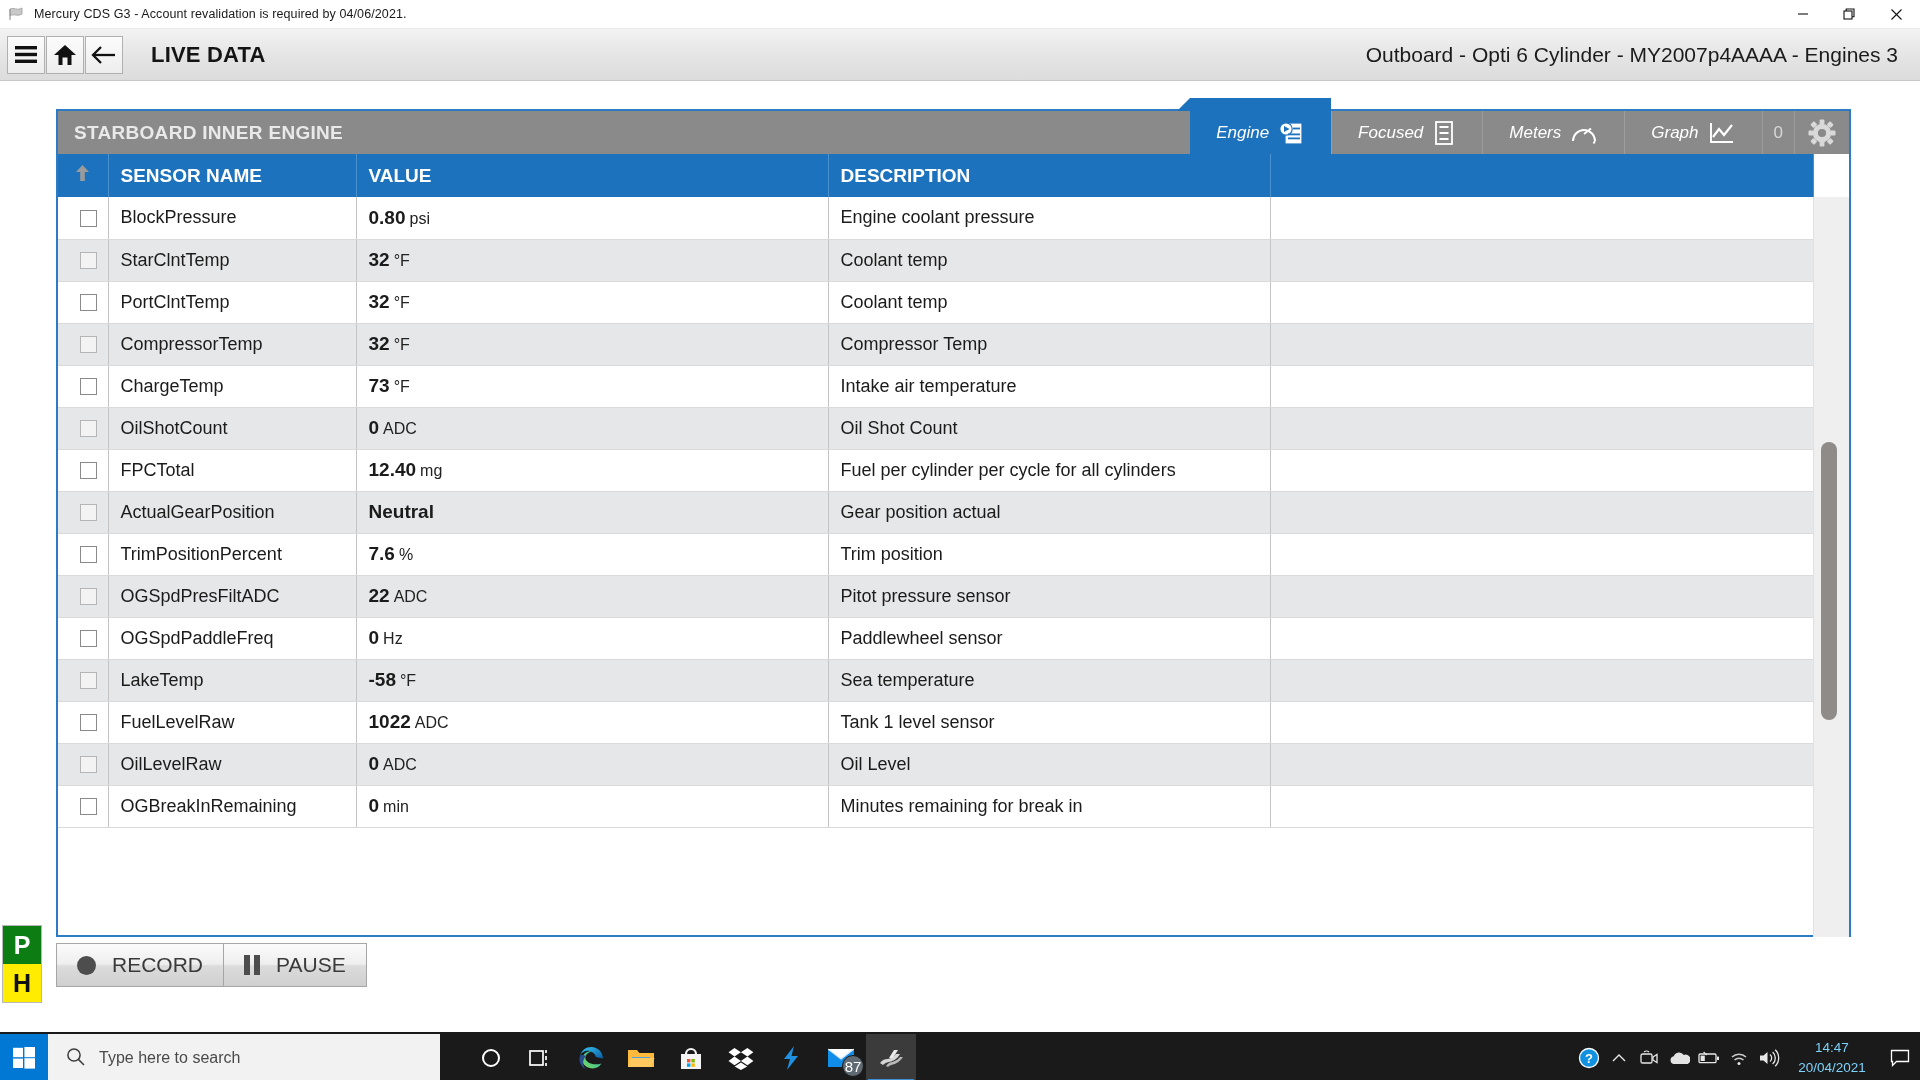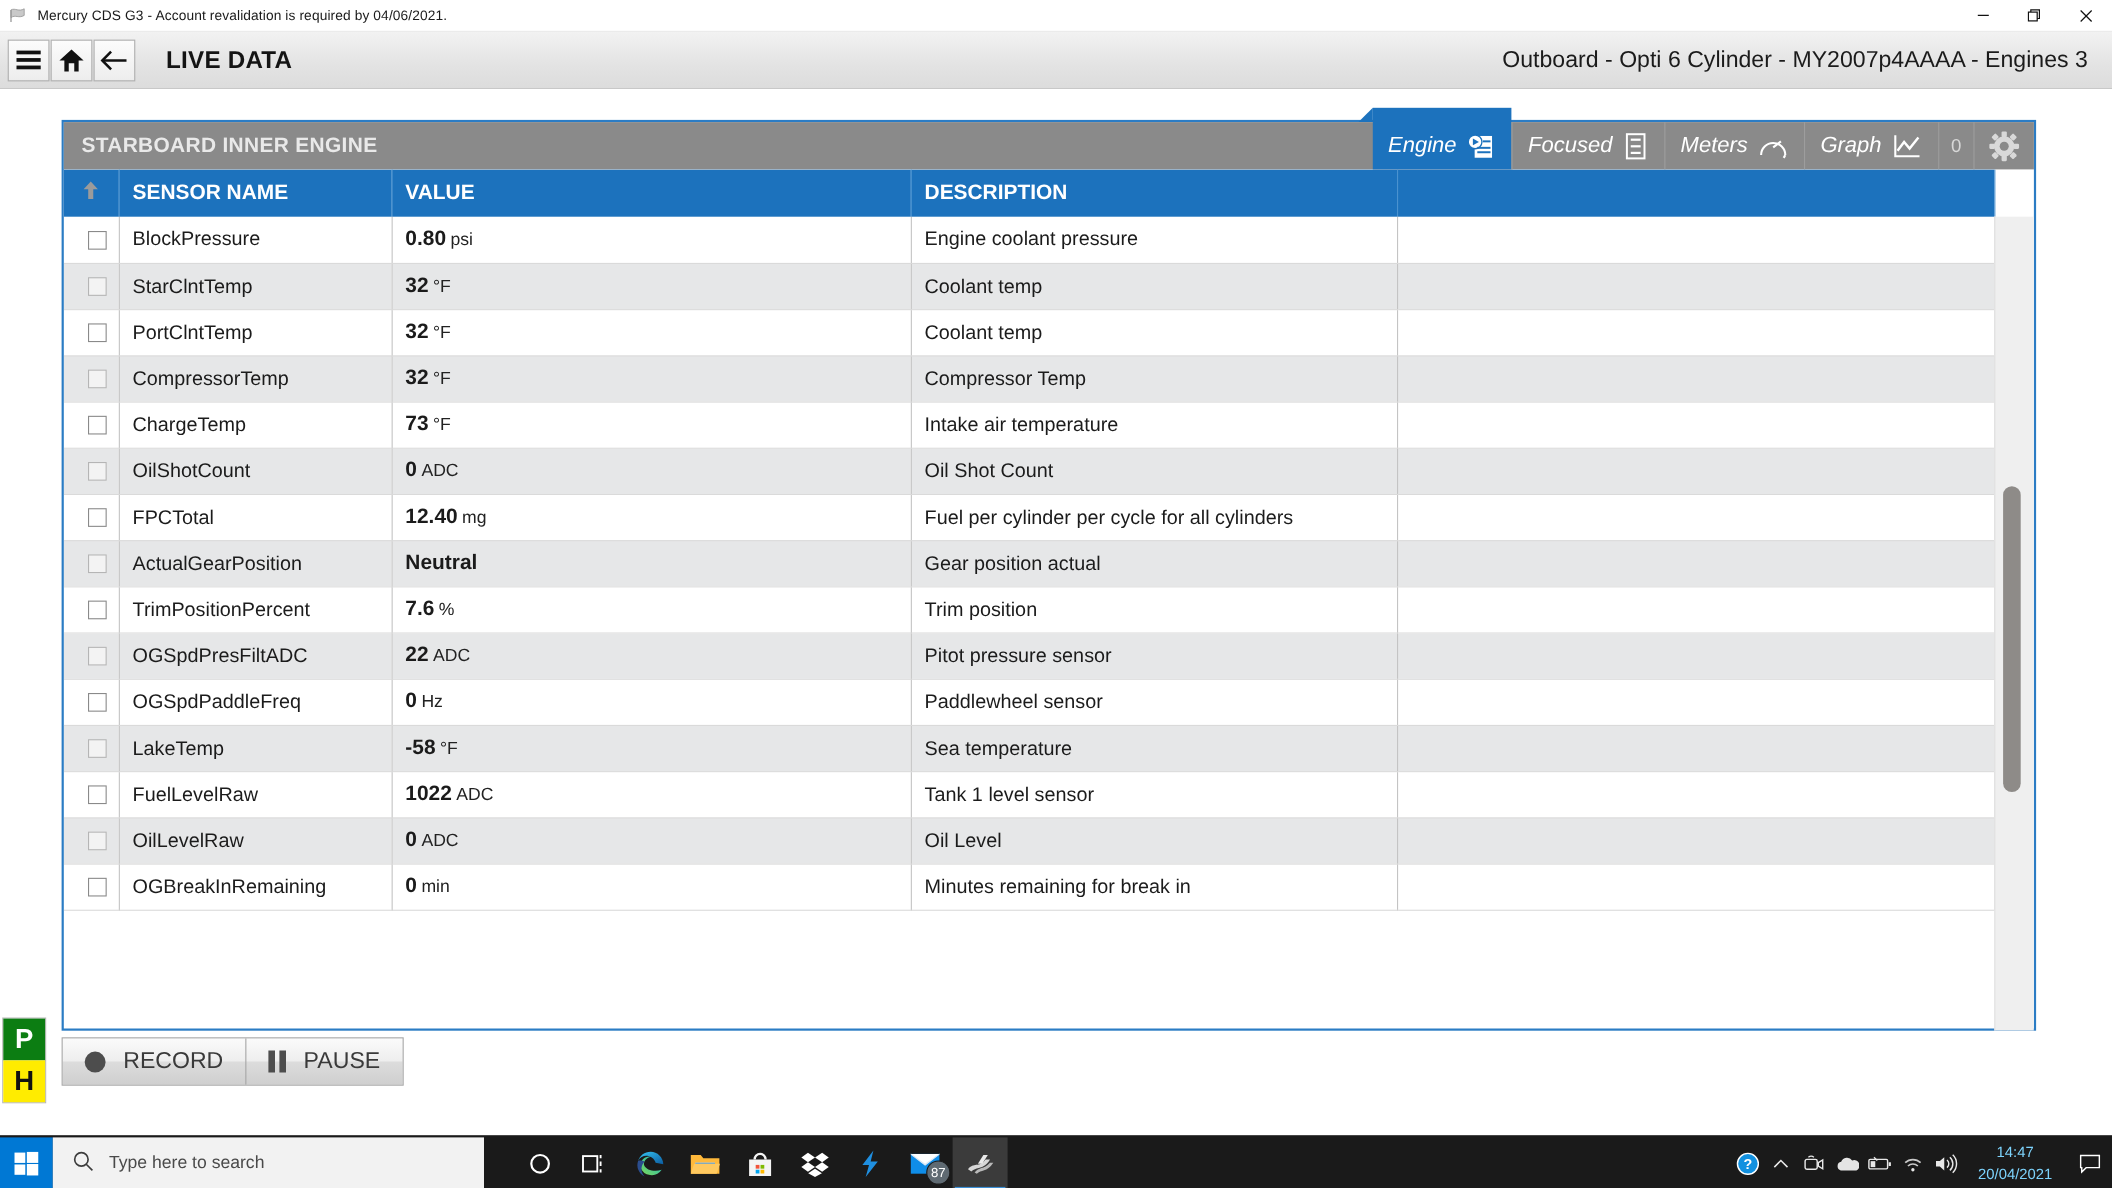--- a/index.html
+++ b/index.html
@@ -84,22 +84,22 @@
     position: absolute; left: 16px; top: 50%; transform: translateY(-50%);
     font-size: 19px; font-weight: bold; color: #e9e9e9;
     letter-spacing: 0.3px;
   }
   #tabs {
     position: absolute; right: 0; top: 0; height: 43px;
     display: flex; align-items: stretch;
   }
   .tab {
     display: flex; align-items: center; gap: 9px;
-    padding: 0 14px;
-    color: #ffffff; font-size: 20px; font-style: italic;
+    padding: 0 26px;
+    color: #ffffff; font-size: 17px; font-style: italic;
     border-left: 1px solid #9d9d9d;
     position: relative;
   }
   .tab.active {
     background: #1c72bd;
     color: #ffffff;
     border-left: none;
     margin-top: -13px;
     height: 56px;
     padding-top: 13px;
@@ -243,21 +243,21 @@
     position: relative;
   }
   .tbicon.active { background: #3b3b3b; }
   .tbicon.active::after {
     content: ""; position: absolute; bottom: 0; left: 2px;
     width: 46px; height: 3px; background: #3b8fd6;
   }
   .badge-count {
     position: absolute; right: 2px; bottom: 5px;
     min-width: 22px; height: 22px; border-radius: 11px;
-    background: #5f6a72; color: #fff; font-size: 12px;
+    background: #5f6a72; color: #fff; font-size: 15px;
     display: flex; align-items: center; justify-content: center;
     border: 1.5px solid #1a1a1a;
   }
   #tray {
     margin-left: auto; display: flex; align-items: center; height: 48px;
   }
   .trayicon {
     width: 30px; height: 48px;
     display: flex; align-items: center; justify-content: center;
   }

